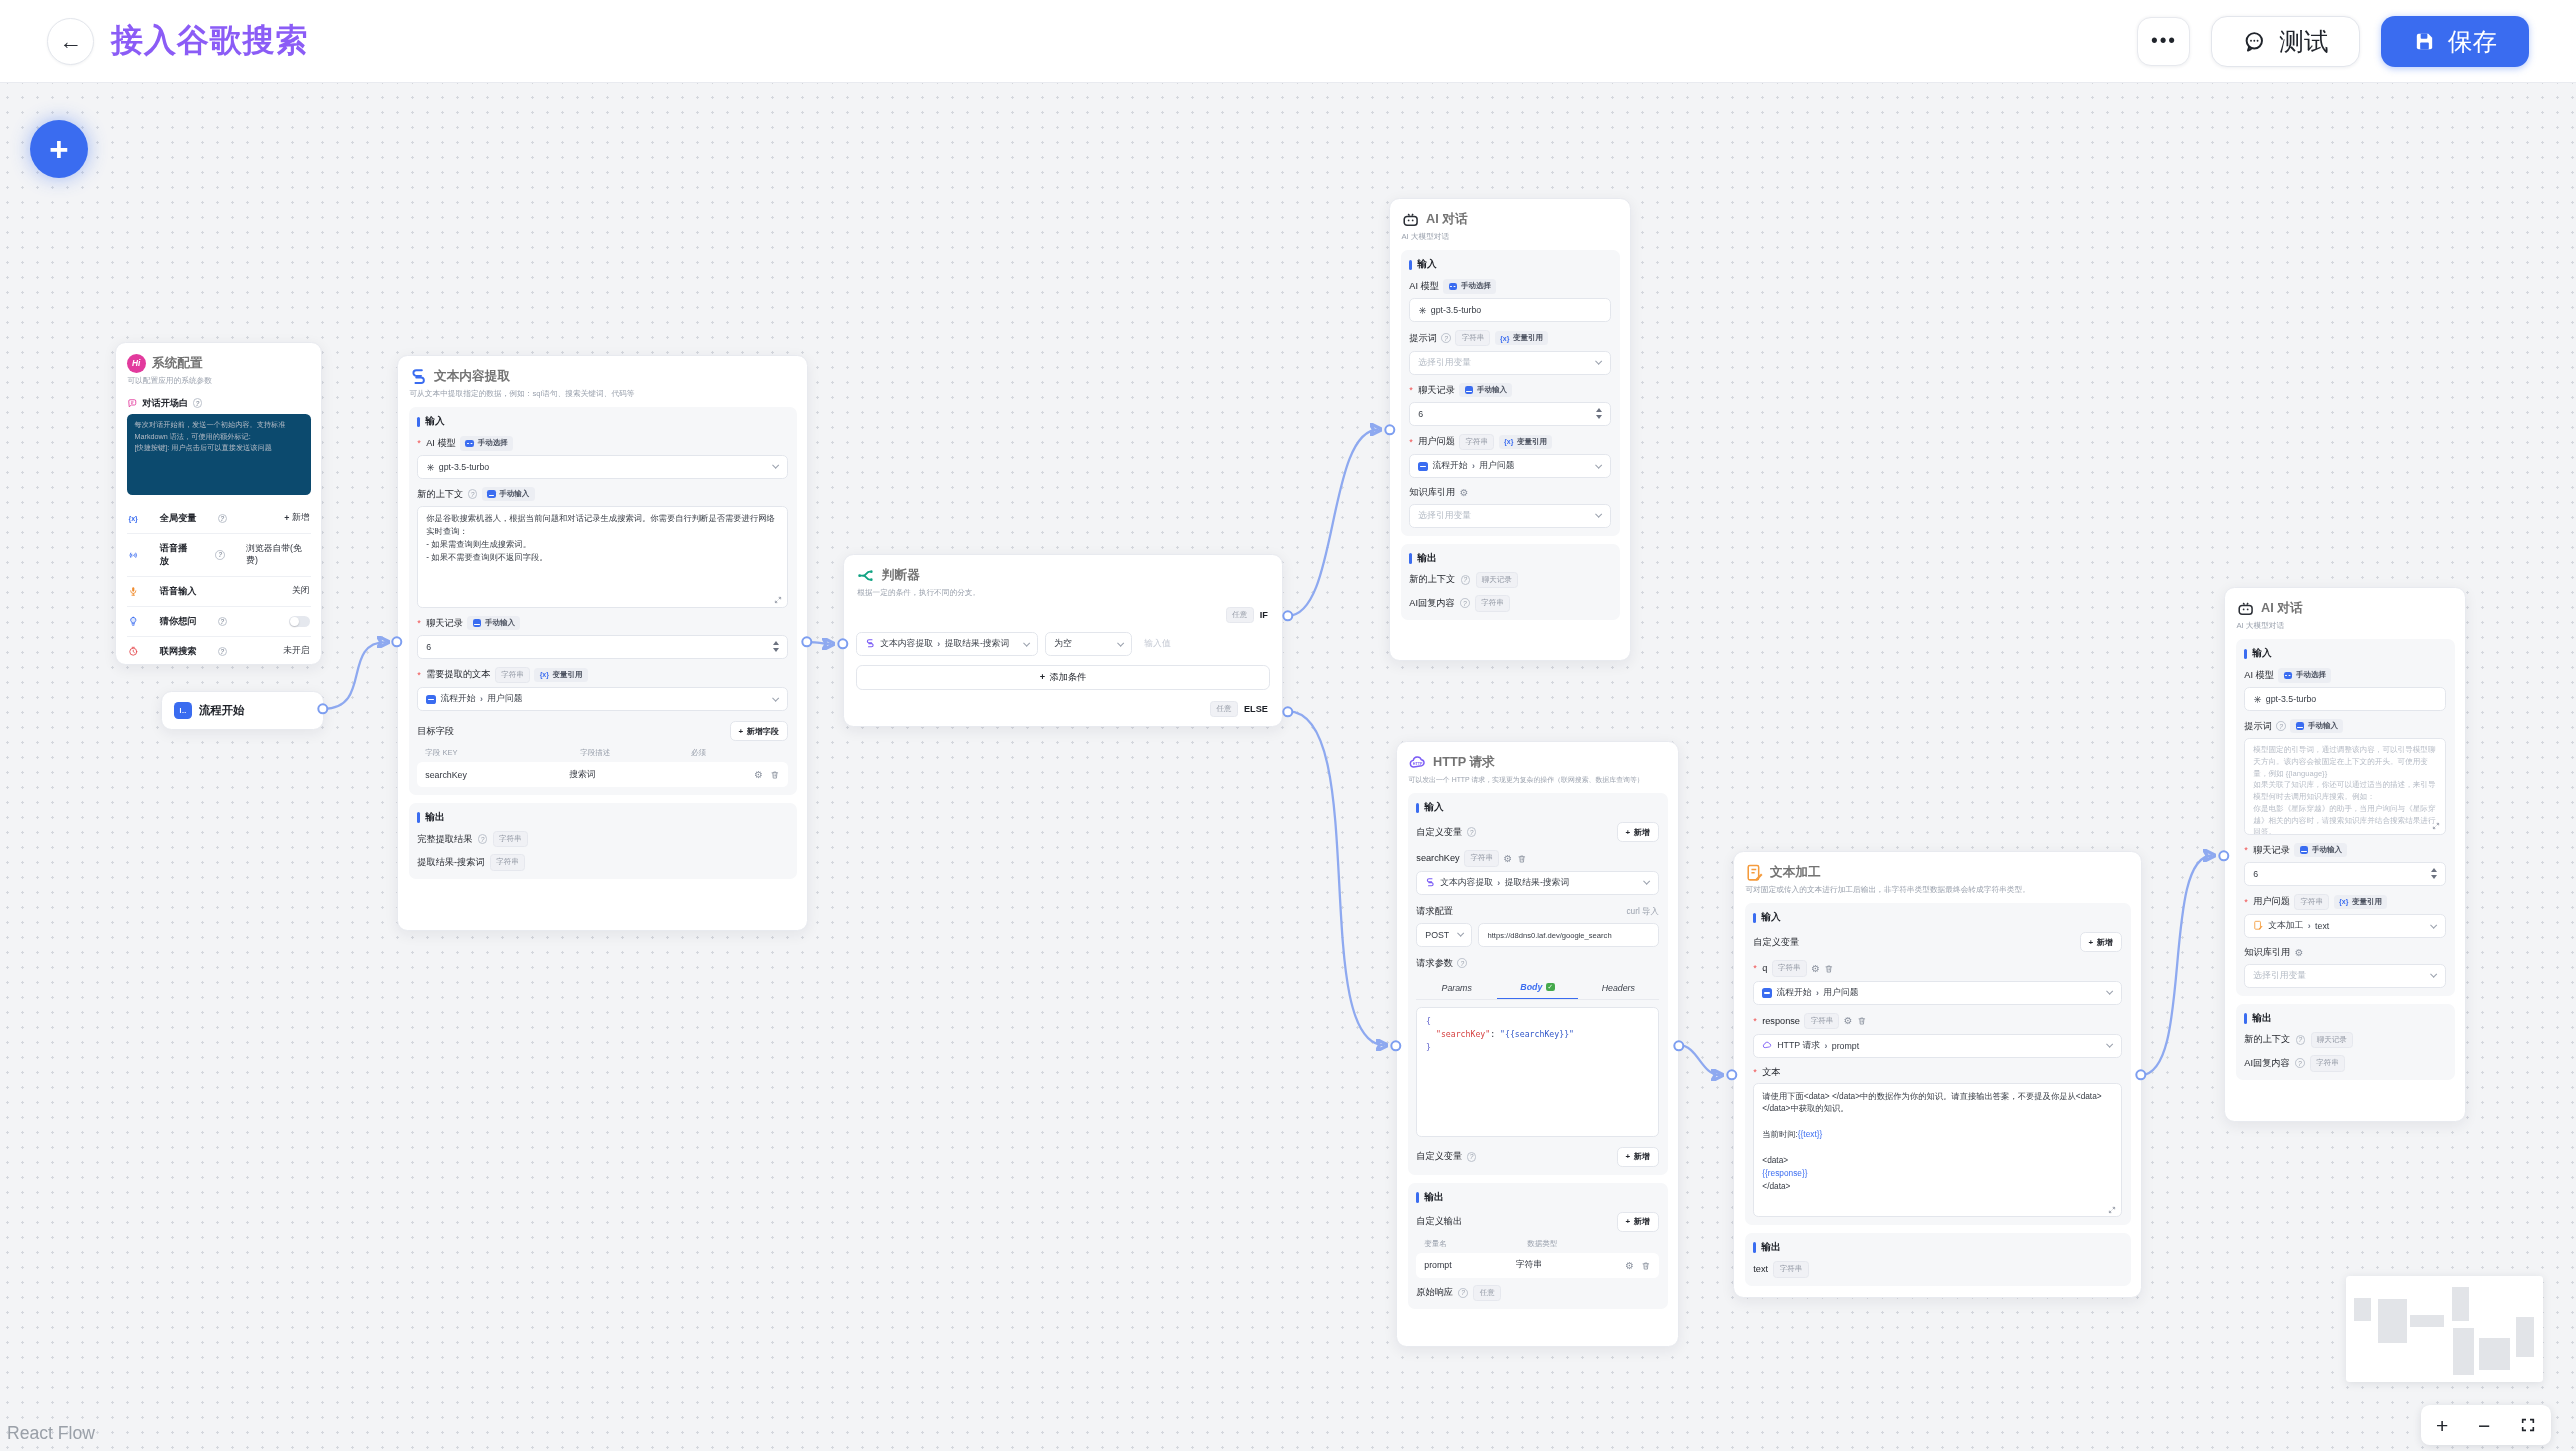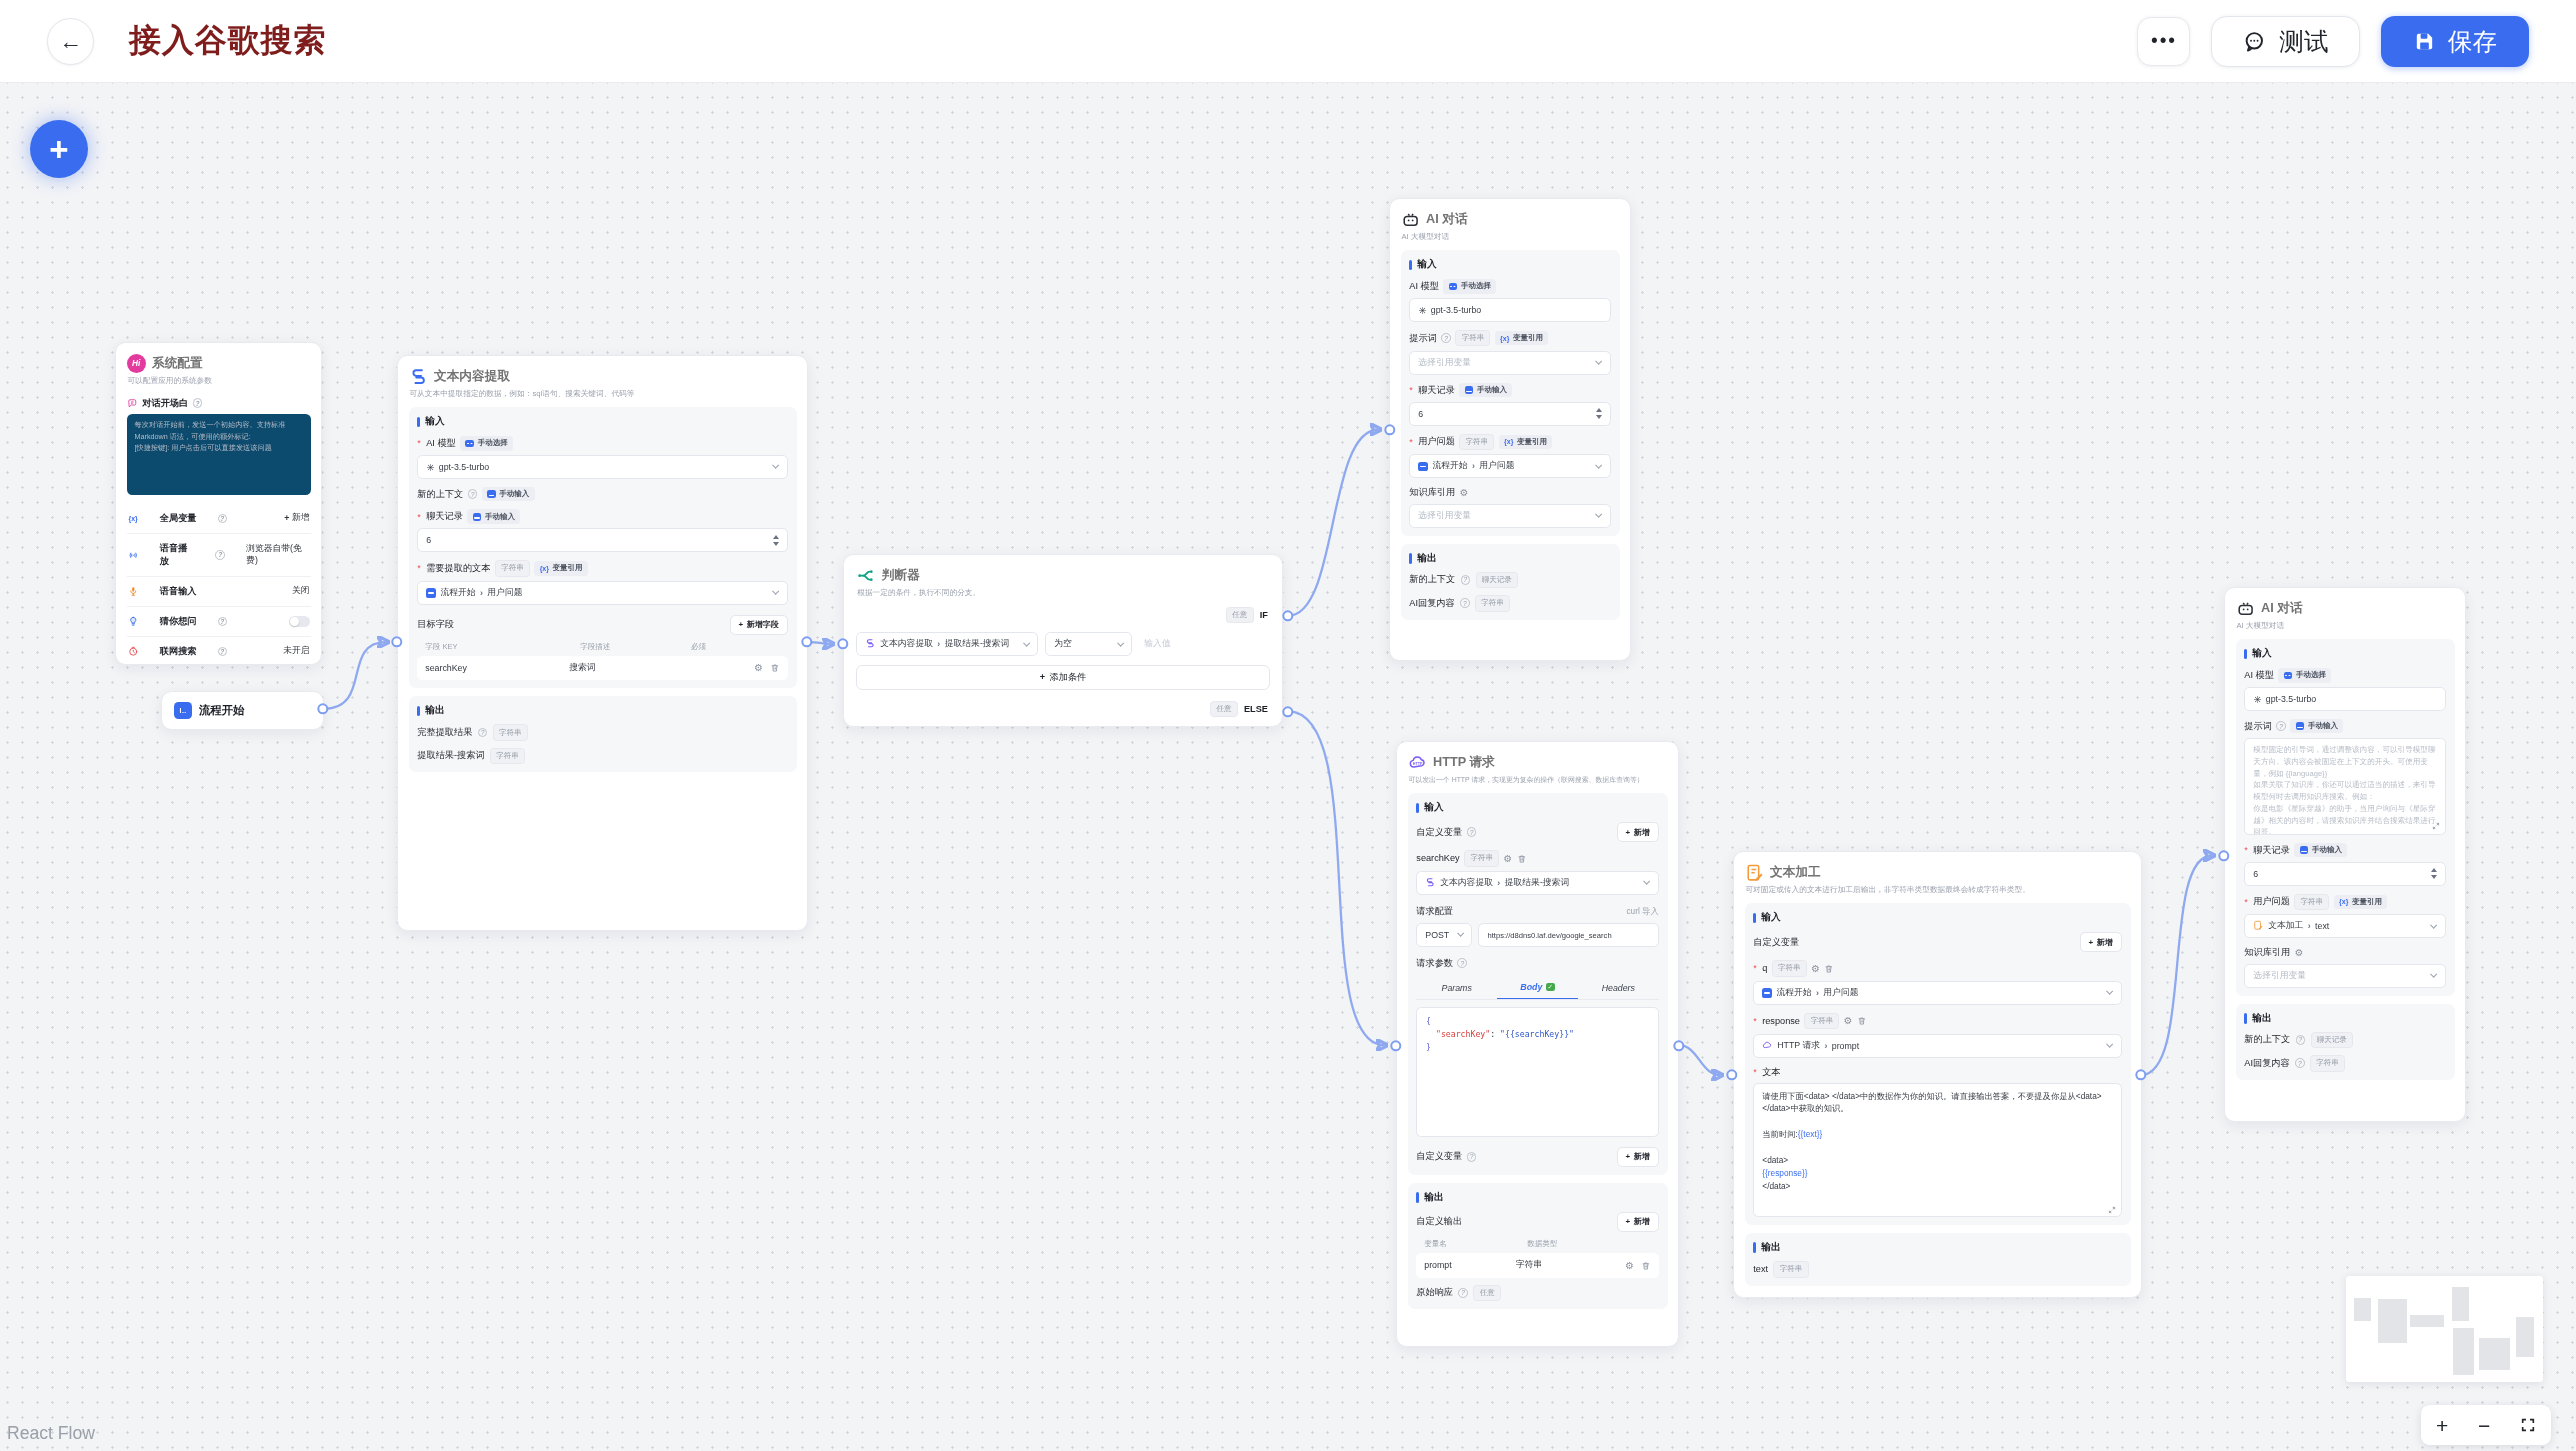--- a/index.html
+++ b/index.html
@@ -2,21 +2,21 @@
 <html style="font-size:14px"><head>
 <meta charset="utf-8">
 <style>
   * { margin:0; padding:0; box-sizing:border-box; }
   html,body { width:2576px; height:1451px; overflow:hidden; font-family:"Liberation Sans","DejaVu Sans",sans-serif; }
   body { background:#f3f4f6; position:relative; color:#1c1f26; }
 
   
   .topbar { position:absolute; top:0; left:0; right:0; height:83px; background:#fff; border-bottom:0.9px solid #e9ebf0; display:flex; align-items:center; padding:0 47px; z-index:40; }
   .backbtn { width:47px; height:47px; border-radius:50%; border:0.9px solid #e3e6ec; background:#fff; font-size:23px; color:#2a2e36; cursor:pointer; display:flex; align-items:center; justify-content:center; box-shadow:0 0.9px 2.6px rgba(20,30,50,.06); }
-  .pagetitle { font-size:32px; font-weight:700; margin-left:35px; color:#7f1d1d; letter-spacing:0.9px; }
+  .pagetitle { font-size:32px; font-weight:700; margin-left:17px; color:#8b5cf6; letter-spacing:0.9px; }
   .tb-right { margin-left:auto; display:flex; align-items:center; gap:21px; }
   .morebtn { width:53px; height:49px; border-radius:14px; border:0.9px solid #e7e9ee; background:#fff; box-shadow:0 0.9px 3.5px rgba(20,30,50,.07); font-size:19.3px; letter-spacing:1.8px; color:#20242b; cursor:pointer; }
   .testbtn { height:51px; padding:0 30px; border-radius:16px; border:0.9px solid #e3e6ec; background:#fff; box-shadow:0 0.9px 3.5px rgba(20,30,50,.07); font-size:24.6px; color:#20242b; display:flex; align-items:center; gap:12.3px; cursor:pointer; }
   .savebtn { height:51px; padding:0 32px; border-radius:14px; border:none; background:#3a6cf0; color:#fff; font-size:24.6px; display:flex; align-items:center; gap:12.3px; cursor:pointer; box-shadow:0 1.8px 7px rgba(58,108,240,.35); }
 
   
   .canvas { position:absolute; inset:0; background-color:#f3f4f6; background-image:radial-gradient(circle,#d4d7dd 1.1px,transparent 1.2px); background-size:15px 15px; }
   .addbtn { position:absolute; left:30px; top:120px; width:58px; height:58px; border-radius:50%; background:#3a6cf0; border:none; color:#fff; font-size:33px; font-weight:700; line-height:1; cursor:pointer; box-shadow:0 0 19.3px rgba(58,108,240,.45); z-index:30; }
   .edges { position:absolute; inset:0; z-index:1; }
   .edges path { fill:none; stroke:#8ea9f0; stroke-width:2.6px; }
@@ -242,20 +242,25 @@
         <i class="chev"></i>
       </div>
       <div class="lbl">
         <span>新的上下文</span>
         <i class="qm">?</i>
         <span class="badge">
             <span class="bico-input"></span>
             <span>手动输入</span>
           </span>
       </div>
+      <div class="ta" style="height:102px;"><span>你是谷歌搜索机器人，根据当前问题和对话记录生成搜索词。你需要自行判断是否需要进行网络实时查询：
+- 如果需查询则生成搜索词。
+- 如果不需要查询则不返回字段。</span><span class="expand"><svg viewBox="0 0 24 24" fill="none" stroke="currentColor" stroke-width="2.4">
+              <path d="M14 4h6v6M10 20H4v-6M20 4l-6 6M4 20l6-6"></path>
+            </svg></span></div>
       <div class="lbl req">
         <span>聊天记录</span>
         <span class="badge">
             <span class="bico-input"></span>
             <span>手动输入</span>
           </span>
       </div>
       <div class="numin">
         <span>6</span>
         <span class="stepper">

